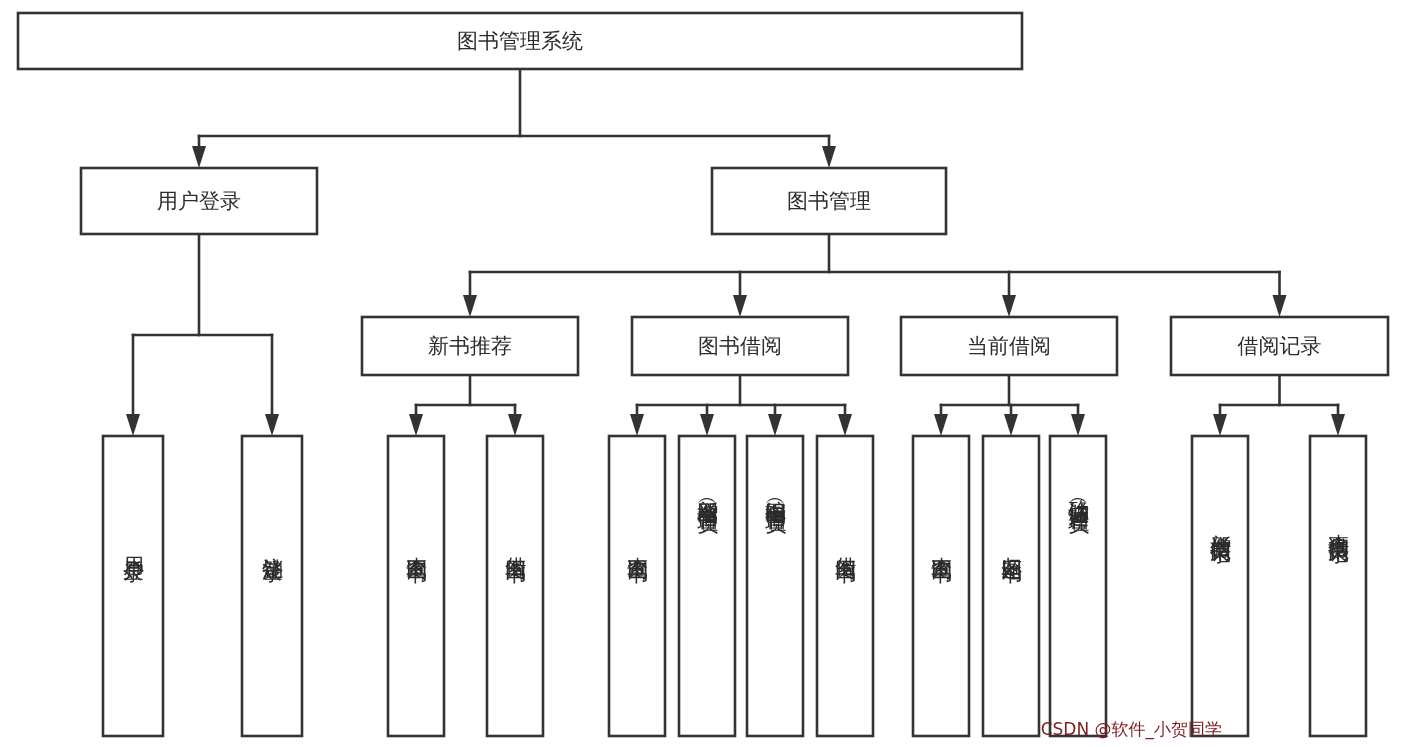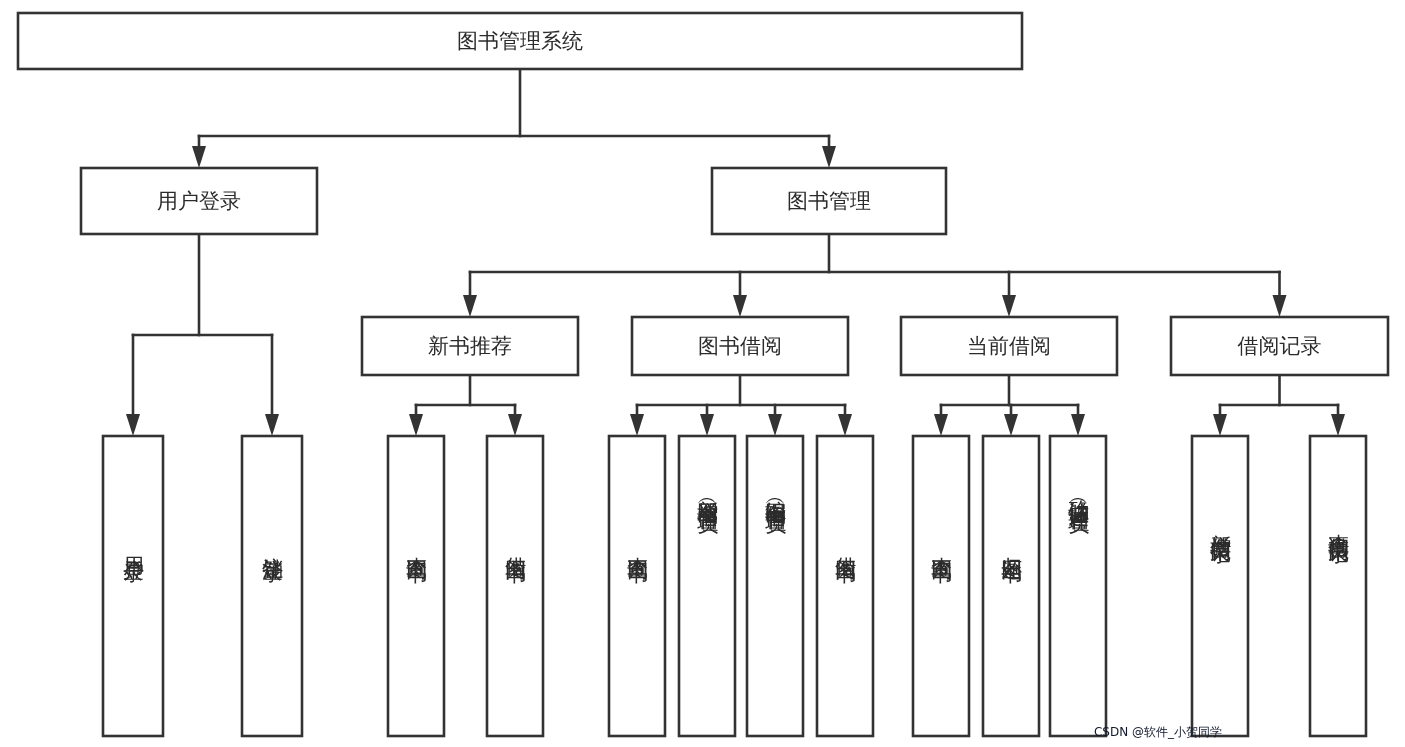--- a/index.html
+++ b/index.html
@@ -58,22 +58,22 @@
     color: #2b2b2b;
     white-space: nowrap;
     text-align: left;
     pointer-events: none;
   }
   .watermark {
     position: absolute;
     right: 14px;
     bottom: 6px;
     font-family: "DejaVu Sans", "Liberation Sans", sans-serif;
-    font-size: 12px;
-    color: #0f172a;
+    font-size: 17px;
+    color: #7f1d1d;
     white-space: nowrap;
   }
 </style>
 </head>
 <body>
 
 <div id="diagram-root">
 
   <svg id="tree-svg" viewBox="0 0 1405 747">
     <defs>

